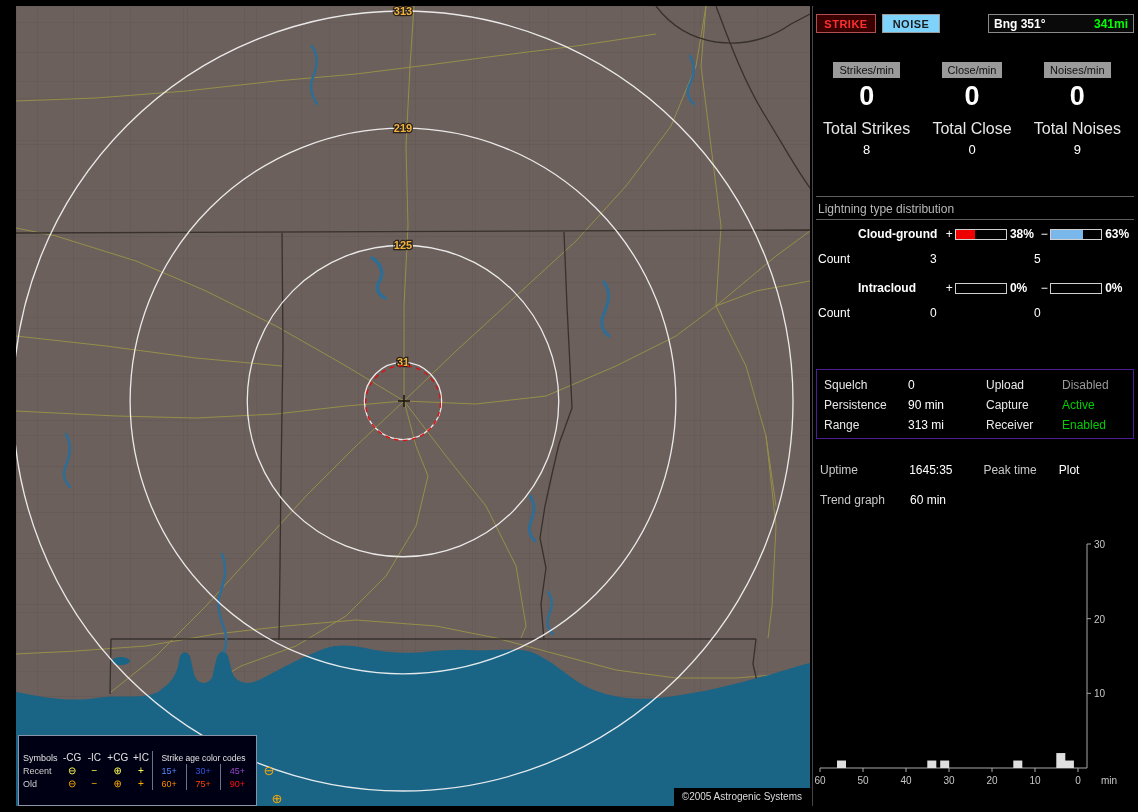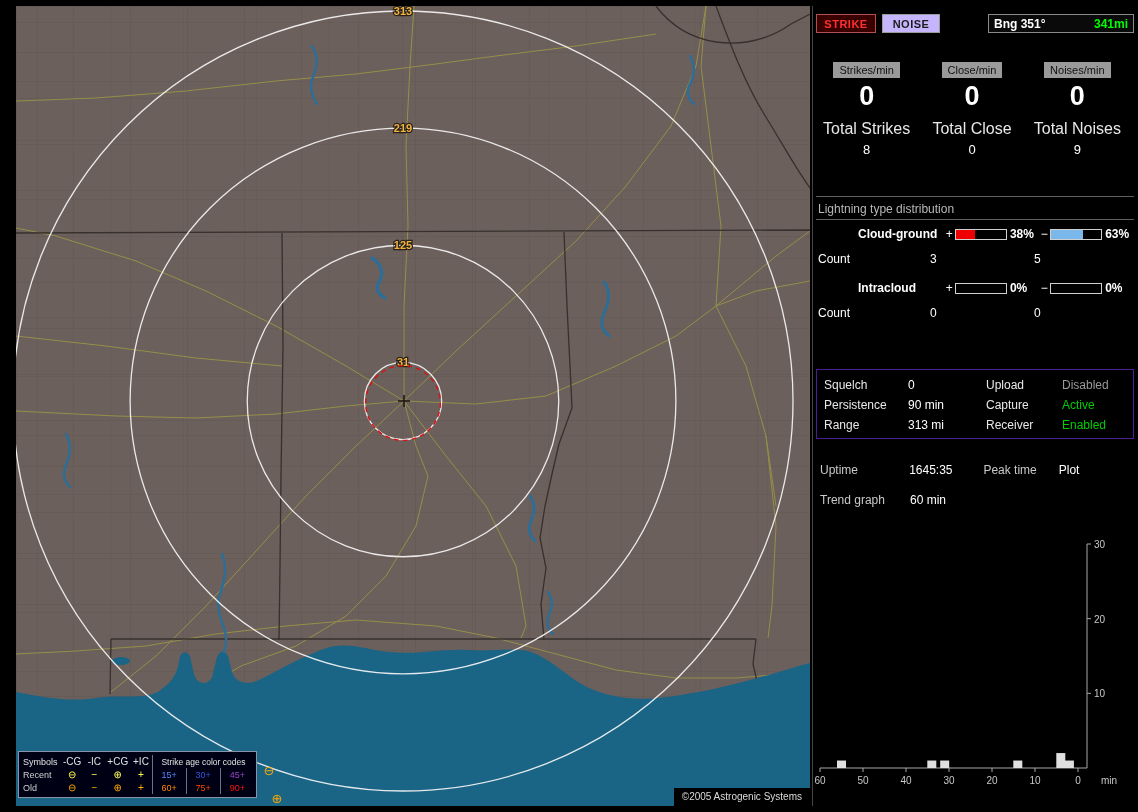--- a/index.html
+++ b/index.html
@@ -11,41 +11,41 @@
   .map svg { display:block; }
   .ring { fill:none; stroke:#f5f5f5; stroke-width:1.3; opacity:.92; }
   .ring-label { fill:#f0b43c; font:bold 11px "Liberation Sans",sans-serif; text-anchor:middle;
                 paint-order:stroke; stroke:#2a211d; stroke-width:2.5px; }
   .alarm-ring { fill:none; stroke:#dd1111; stroke-width:1.4; stroke-dasharray:5 4; }
   .strike-glyph { font:13px "DejaVu Sans",sans-serif; text-anchor:middle; }
 
   .copyright { position:absolute; right:0; bottom:0; background:#000; color:#dcdcdc;
                font-size:10px; padding:3px 8px 4px; }
 
-  .legend { position:absolute; left:2px; bottom:8px; background:#000014; border:1px solid #8a94a8;
-            color:#cfcfcf; font-size:9px; padding:3px 2px; }
+  .legend { position:absolute; left:2px; bottom:0; background:#000014; border:1px solid #8a94a8;
+            color:#cfcfcf; font-size:9px; padding:15px 2px; }
   .legend table { border-collapse:collapse; }
   .legend td { padding:1px 2px; text-align:center; white-space:nowrap; }
   .legend td.lbl { text-align:left; width:40px; }
   .legend td.sym { width:22px; font-size:10px; }
   .legend td.agecol { border-left:1px solid #6a7488; width:34px; }
   .legend .hdr td { color:#e2e2e2; }
   .legend .age-hdr { font-size:8.5px; }
   .sym.recent { color:#ffff55; }
   .sym.old { color:#ffaa00; }
 
   
   .divider { position:absolute; left:812px; top:6px; bottom:6px; width:1px; background:#454545; }
   .sidebar { position:absolute; left:814px; top:0; width:324px; height:812px; background:#000; color:#fff; }
 
   .toolbar { position:absolute; top:14px; left:2px; right:4px; height:20px; }
   .btn { position:absolute; top:0; height:19px; font:bold 11px "Liberation Sans",sans-serif;
          border:1px solid #9a9a9a; cursor:pointer; letter-spacing:.5px; }
   .btn.strike { left:0; width:60px; background:#3a0000; color:#ff3030; border-color:#b05050; }
-  .btn.noise { left:66px; width:58px; background:#c4b5fd; color:#1c1c1c; }
+  .btn.noise { left:66px; width:58px; background:#7dd3fc; color:#1c1c1c; }
   .bearing-box { position:absolute; right:0; top:0; width:146px; height:19px; background:#0a0a0a;
                  border:1px solid #8a8a8a; display:flex; align-items:center; justify-content:space-between;
                  padding:0 5px; font:bold 12px "Liberation Sans",sans-serif; }
   .bearing-box .dist { color:#00ff00; }
 
   .rates { position:absolute; top:60px; left:0; right:8px; display:flex; text-align:center; }
   .rates .col { flex:1; }
   .rate-hdr { display:inline-block; background:#9a9a9a; color:#111; font-size:11px; padding:2px 6px; }
   .rate-val { font-size:27px; font-weight:bold; color:#fff; margin-top:3px; line-height:30px; }
   .tot-lbl { font-size:16px; color:#e8e8e8; margin-top:9px; }

